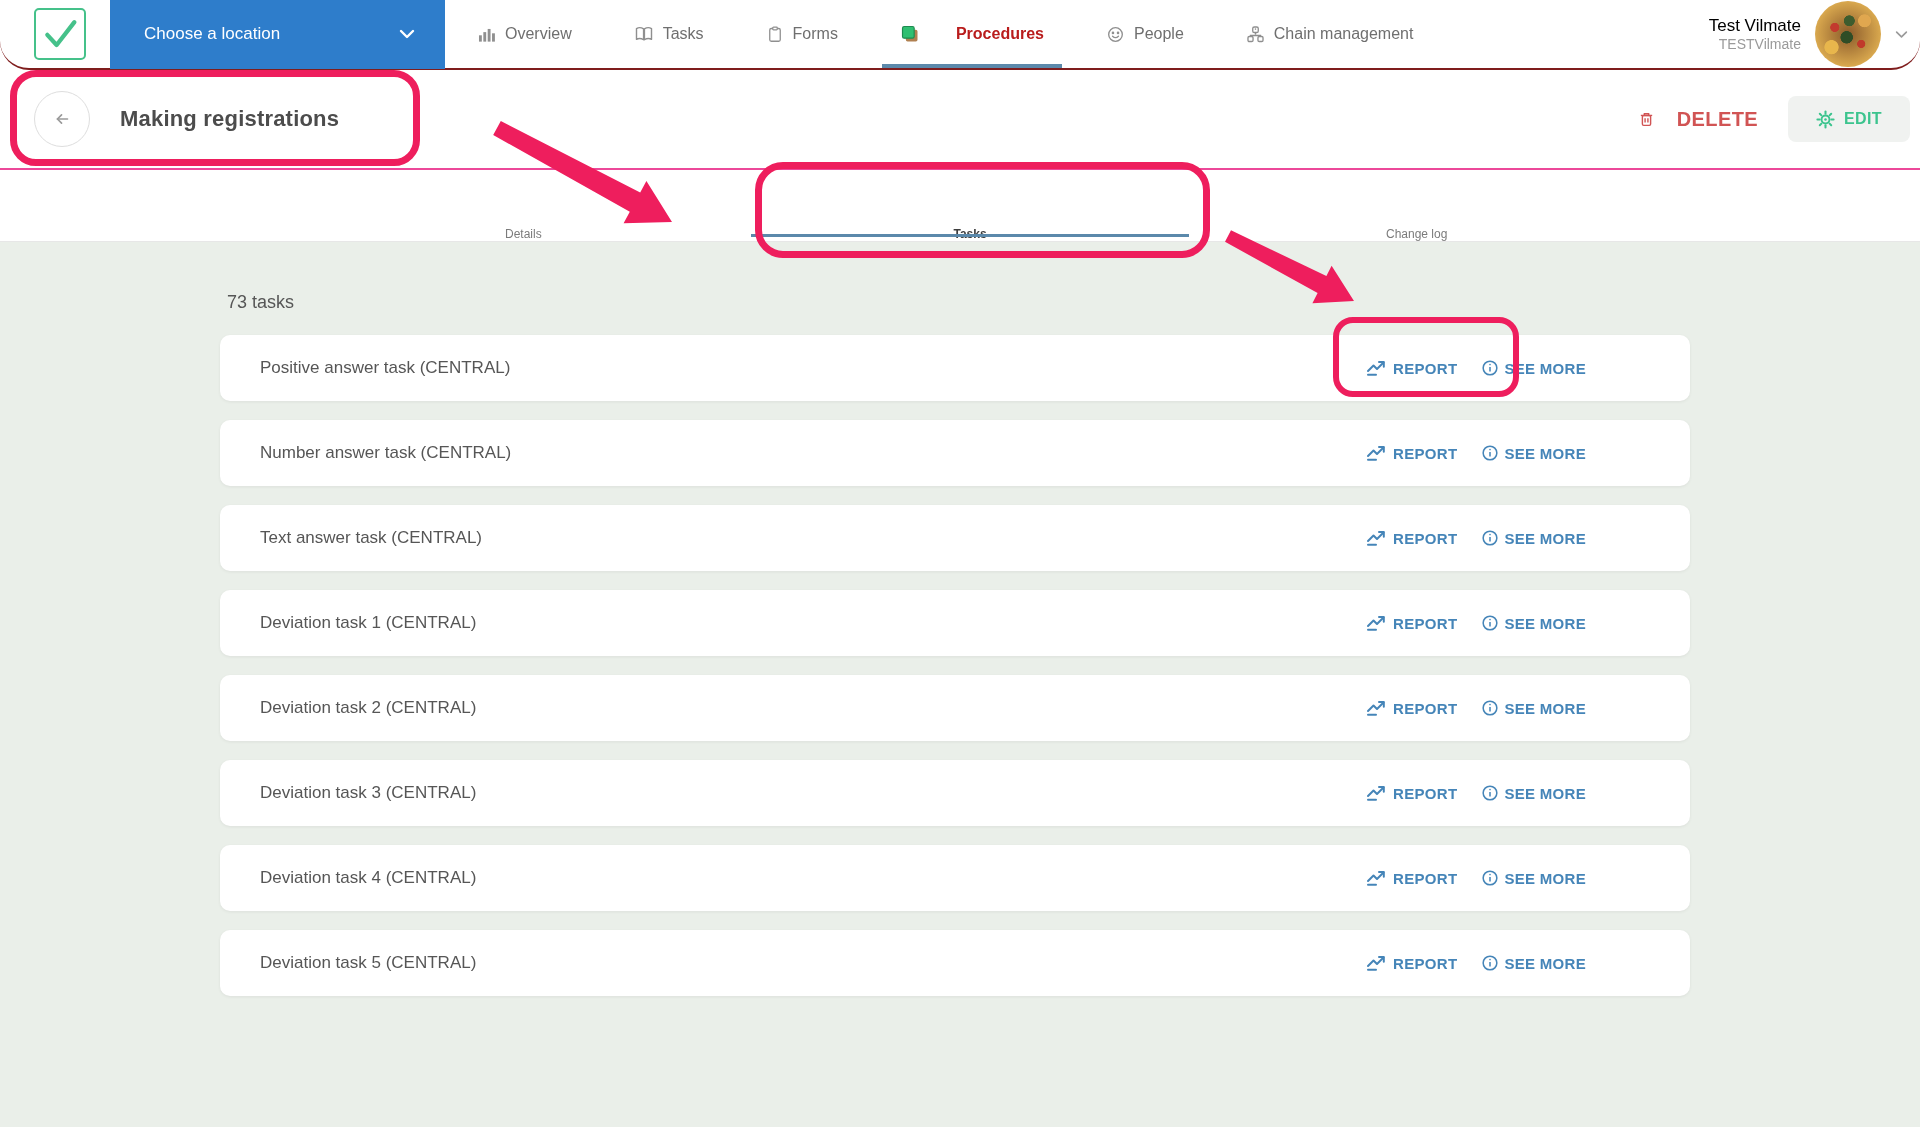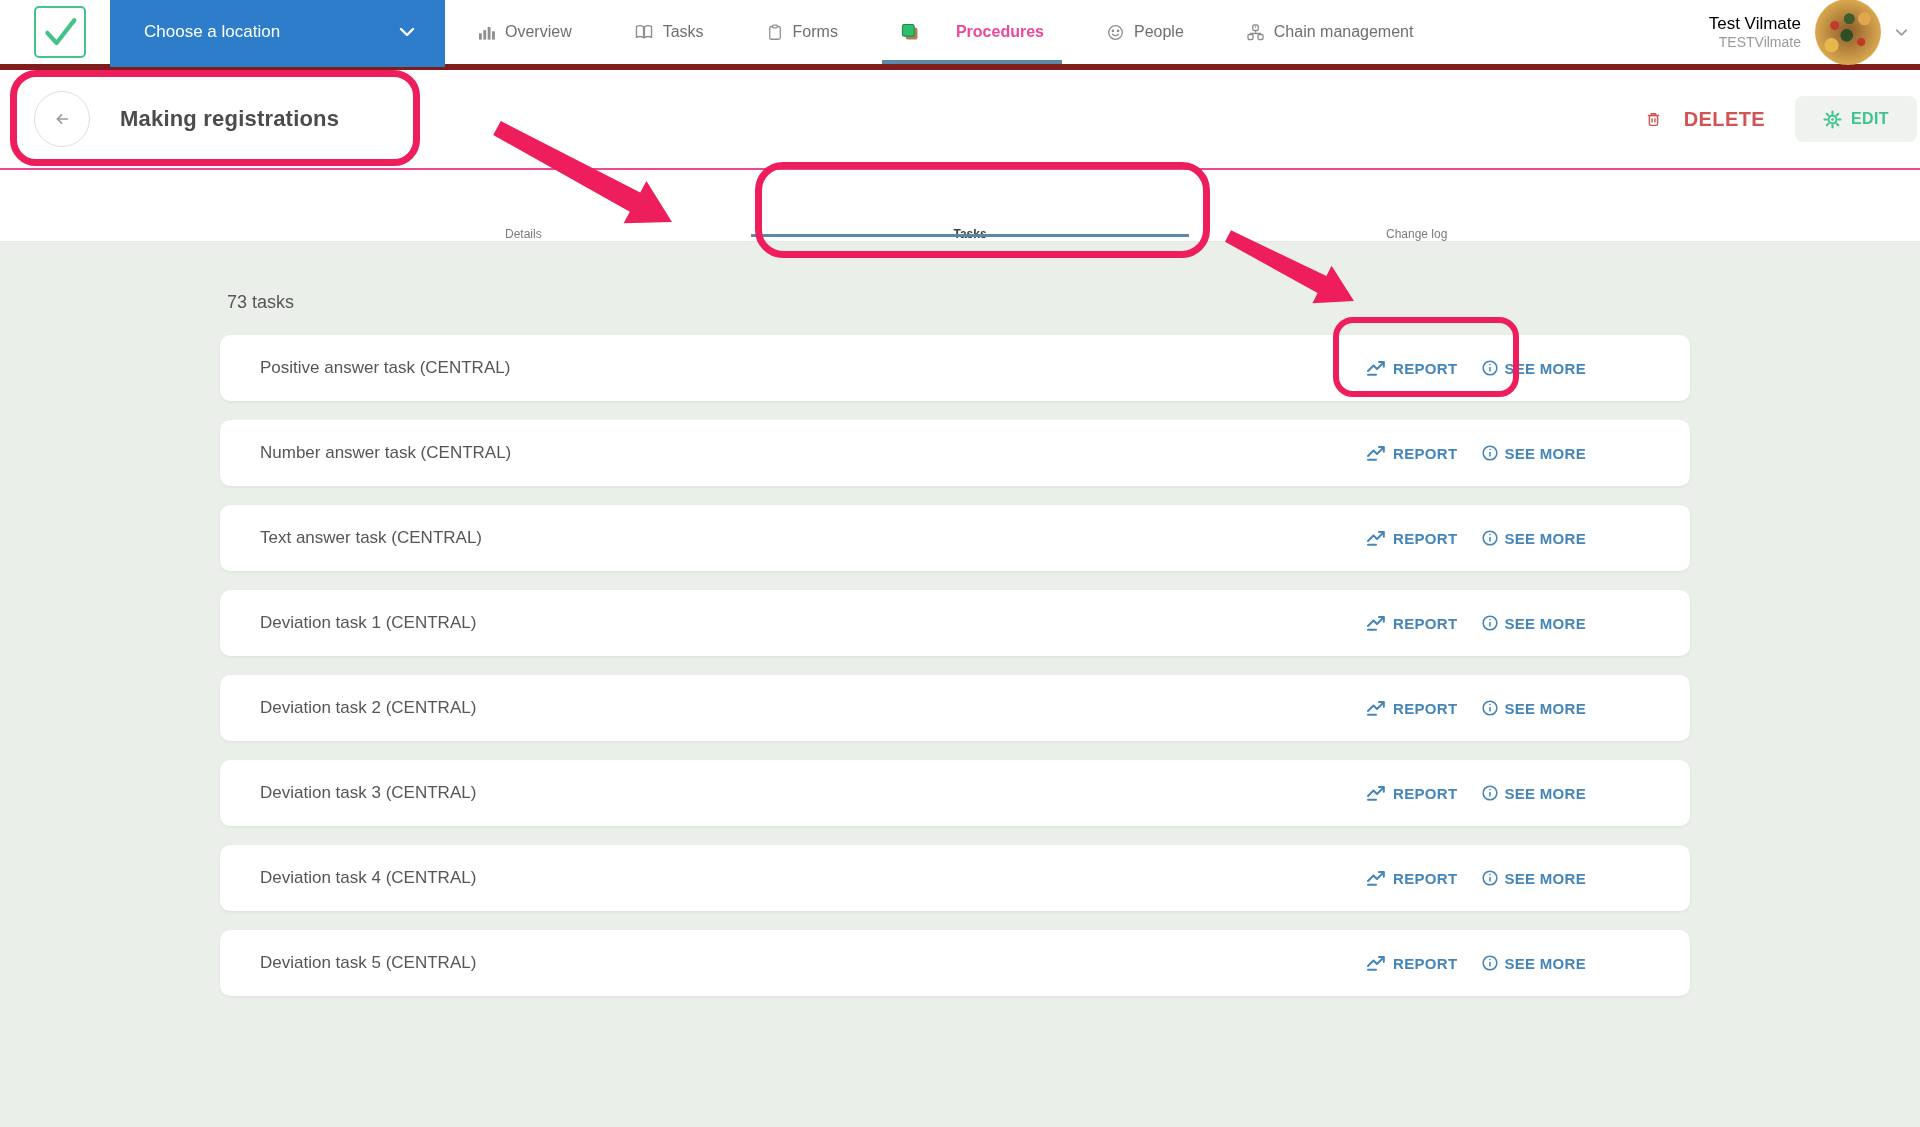--- a/index.html
+++ b/index.html
@@ -6,28 +6,28 @@
     --accent-blue:#2e7dcb; --underline-blue:#5b89ab; --link-blue:#4585b8;
     --annotation-pink:#ee1e5d; --delete-red:#d15454; --edit-green:#3cc48e;
     --logo-green:#45c18a; --content-bg:#eaefe9; --card-bg:#ffffff;
     --nav-gray:#6f6f6f; --icon-gray:#8f8f8f; --text-dark:#4c4c4c; --text-mid:#5d5d5d;
   }
   *{margin:0;padding:0;box-sizing:border-box;}
   html,body{width:1920px;height:1127px;overflow:hidden;}
   body{font-family:"Liberation Sans", sans-serif; background:#fff; position:relative;}
 
   
-  .topnav{height:70px;background:#fff;display:flex;align-items:center;border-bottom:6px solid #7f1d1d;position:relative;z-index:1;}
+  .topnav{height:70px;background:#fff;display:flex;align-items:center;border-bottom:2px solid #7f1d1d;position:relative;z-index:1;border-radius:29px;}
   .logo{width:52px;height:52px;margin-left:34px;border:2px solid var(--logo-green);border-radius:5px;background:#fff;display:flex;align-items:center;justify-content:center;flex:0 0 auto;cursor:pointer;}
   .loc-btn{height:70px;width:335px;margin-left:24px;background:var(--accent-blue);border:none;color:#fff;display:flex;align-items:center;justify-content:space-between;padding:0 30px 0 34px;cursor:pointer;flex:0 0 auto;}
   .loc-btn .loc-label{font-size:17px;font-weight:500;color:#fff;}
   .nav-items{display:flex;align-items:center;gap:62px;margin-left:32px;height:100%;}
   .nav-item{display:flex;align-items:center;gap:9px;height:100%;position:relative;cursor:pointer;color:var(--nav-gray);font-size:16px;white-space:nowrap;}
   .nav-item .nicon{display:flex;align-items:center;color:var(--icon-gray);}
-  .nav-item.active{color:#ec4899;font-weight:600;gap:36px;}
+  .nav-item.active{color:#b91c1c;font-weight:600;gap:36px;}
   .nav-underline{position:absolute;left:-18px;right:-18px;bottom:0;height:4px;background:var(--underline-blue);}
   .user-block{margin-left:auto;display:flex;align-items:center;gap:14px;padding-right:12px;cursor:pointer;}
   .user-names{text-align:right;line-height:1.25;}
   .user-name{font-size:17px;color:#000000;}
   .user-account{font-size:14px;color:#9a9a9a;}
   .avatar{width:66px;height:66px;border-radius:50%;flex:0 0 auto;
     background:
       radial-gradient(circle at 52% 30%, #3e5c2e 0 9%, rgba(62,92,46,0) 10%),
       radial-gradient(circle at 48% 55%, #2f4d26 0 12%, rgba(47,77,38,0) 13%),
       radial-gradient(circle at 30% 40%, #c23b2e 0 7%, rgba(194,59,46,0) 8%),
@@ -36,21 +36,21 @@
       radial-gradient(circle at 75% 30%, #e0a74f 0 9%, rgba(224,167,79,0) 10%),
       radial-gradient(circle at 50% 50%, #8a5a2b, #d9a84e 70%, #b5452e 100%);}
   .user-chevron{color:#9a9a9a;display:flex;align-items:center;}
 
   
   .page-header{height:100px;background:#fff;display:flex;align-items:center;border-bottom:2px solid #ec4899;position:relative;z-index:1;}
   .back-btn{width:56px;height:56px;margin-left:34px;border-radius:50%;border:1.5px solid #dedede;background:#fff;display:flex;align-items:center;justify-content:center;cursor:pointer;flex:0 0 auto;color:#9a9a9a;}
   .page-title{font-size:22px;font-weight:600;color:var(--text-dark);margin-left:30px;letter-spacing:.2px;}
   .header-actions{margin-left:auto;display:flex;align-items:center;}
   .delete-btn{display:flex;align-items:center;gap:22px;background:transparent;border:none;color:var(--delete-red);font-family:inherit;font-size:20px;font-weight:700;letter-spacing:.4px;cursor:pointer;margin-right:30px;}
-  .edit-btn{display:flex;align-items:center;justify-content:center;gap:9px;width:122px;height:46px;margin-right:3px;background:#f0f2f0;border:none;border-radius:8px;color:var(--edit-green);font-family:inherit;font-size:16px;font-weight:700;letter-spacing:.4px;cursor:pointer;}
+  .edit-btn{display:flex;align-items:center;justify-content:center;gap:9px;width:122px;height:46px;margin-right:10px;background:#f0f2f0;border:none;border-radius:8px;color:var(--edit-green);font-family:inherit;font-size:16px;font-weight:700;letter-spacing:.4px;cursor:pointer;}
 
   
   .tabs{height:72px;background:#fff;display:flex;padding:0 280px 0 300px;border-bottom:1px solid #e7e7e7;position:relative;z-index:1;}
   .tab{flex:1;display:flex;align-items:flex-end;justify-content:center;position:relative;cursor:pointer;font-size:12px;color:#7b7b7b;}
   .tab.active{color:#3d3d3d;font-weight:700;}
   .tab-underline{position:absolute;left:4px;right:4px;bottom:4px;height:3px;background:var(--underline-blue);}
 
   
   .content{background:var(--content-bg);height:885px;padding-top:50px;}
   .task-count{margin-left:227px;font-size:18px;color:#565656;margin-bottom:22px;}

